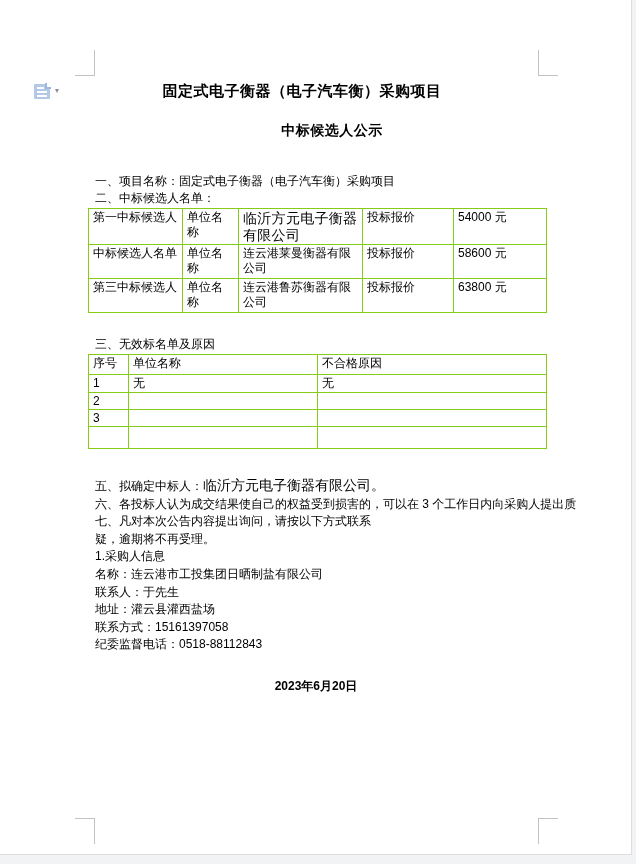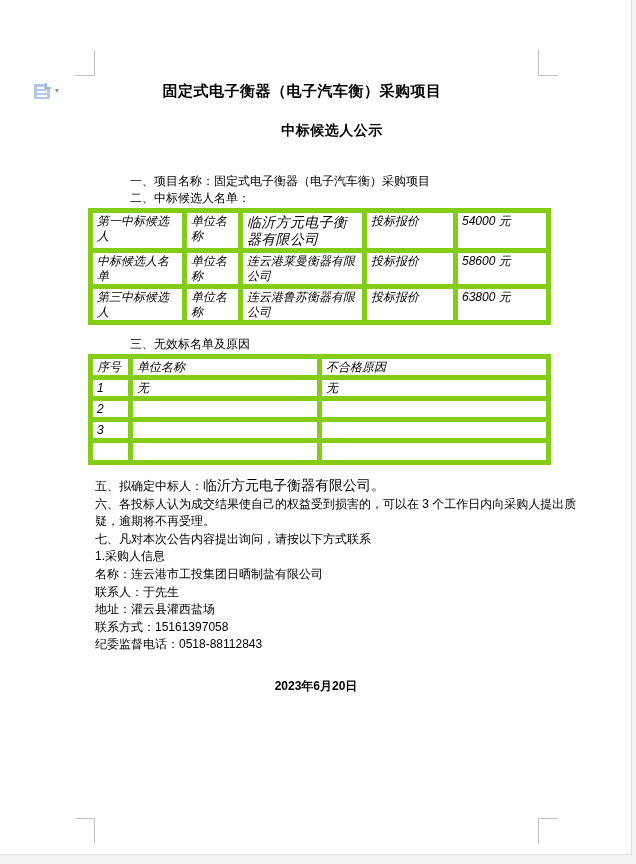--- a/index.html
+++ b/index.html
@@ -56,39 +56,38 @@
     text-align: center; font-weight: bold; font-size: 15px;
     letter-spacing: 0.5px;
   }
   .title2 {
     position: absolute; left: 0; top: 122px; width: 632px;
     text-align: center; font-weight: bold; font-size: 14px;
     letter-spacing: 0.5px;
     padding-left: 32px;
   }
   
-  .bodyline { position: absolute; left: 95px; font-size: 12px; line-height: 17px; white-space: nowrap; margin-left: 35px; }
+  .bodyline { position: absolute; left: 95px; font-size: 12px; line-height: 17px; white-space: nowrap; }
   .s1 { top: 173px; }
   .s2 { top: 190px; }
   .s3 { top: 336px; }
   
   table {
     position: absolute; left: 88px;
     border-collapse: collapse;
     table-layout: fixed;
     width: 458px;
     font-size: 12px;
   }
   td {
-    border: 5px solid #84cc16;
+    border: 1px solid #84cc16;
     vertical-align: top;
     padding: 1px 4px 0 4px;
     line-height: 15px;
     overflow: hidden;
-    font-style: italic;
   }
   .t1 { top: 208px; }
   .t1 td { height: 34px; }
   .t1 .c-rank  { width: 94px; }
   .t1 .c-nlbl  { width: 56px; }
   .t1 .c-comp  { width: 124px; margin-left: 32px; }
   .t1 .c-plbl  { width: 91px; }
   .t1 .c-price { width: 93px; }
   .t1 .big { font-size: 14px; line-height: 17px; letter-spacing: 0.3px; }
   .t2 { top: 354px; }
@@ -195,22 +194,22 @@
       <td></td>
     </tr>
   </tbody>
     </table>
 
   <div class="paras">
     <div class="line">
       <span>五、拟确定中标人：</span><span class="bigname">临沂方元电子衡器有限公司。</span>
     </div>
     <div class="line">六、各投标人认为成交结果使自己的权益受到损害的，可以在 3 个工作日内向采购人提出质</div>
+    <div class="line">七、凡对本次公告内容提出询问，请按以下方式联系</div>
     <div class="line">疑，逾期将不再受理。</div>
-    <div class="line">七、凡对本次公告内容提出询问，请按以下方式联系</div>
     <div class="line">1.采购人信息</div>
     <div class="line">名称：连云港市工投集团日晒制盐有限公司</div>
     <div class="line">联系人：于先生</div>
     <div class="line">地址：灌云县灌西盐场</div>
     <div class="line">联系方式：15161397058</div>
     <div class="line">纪委监督电话：0518-88112843</div>
   </div>
 
   <div class="datefoot">2023年6月20日</div>
 

